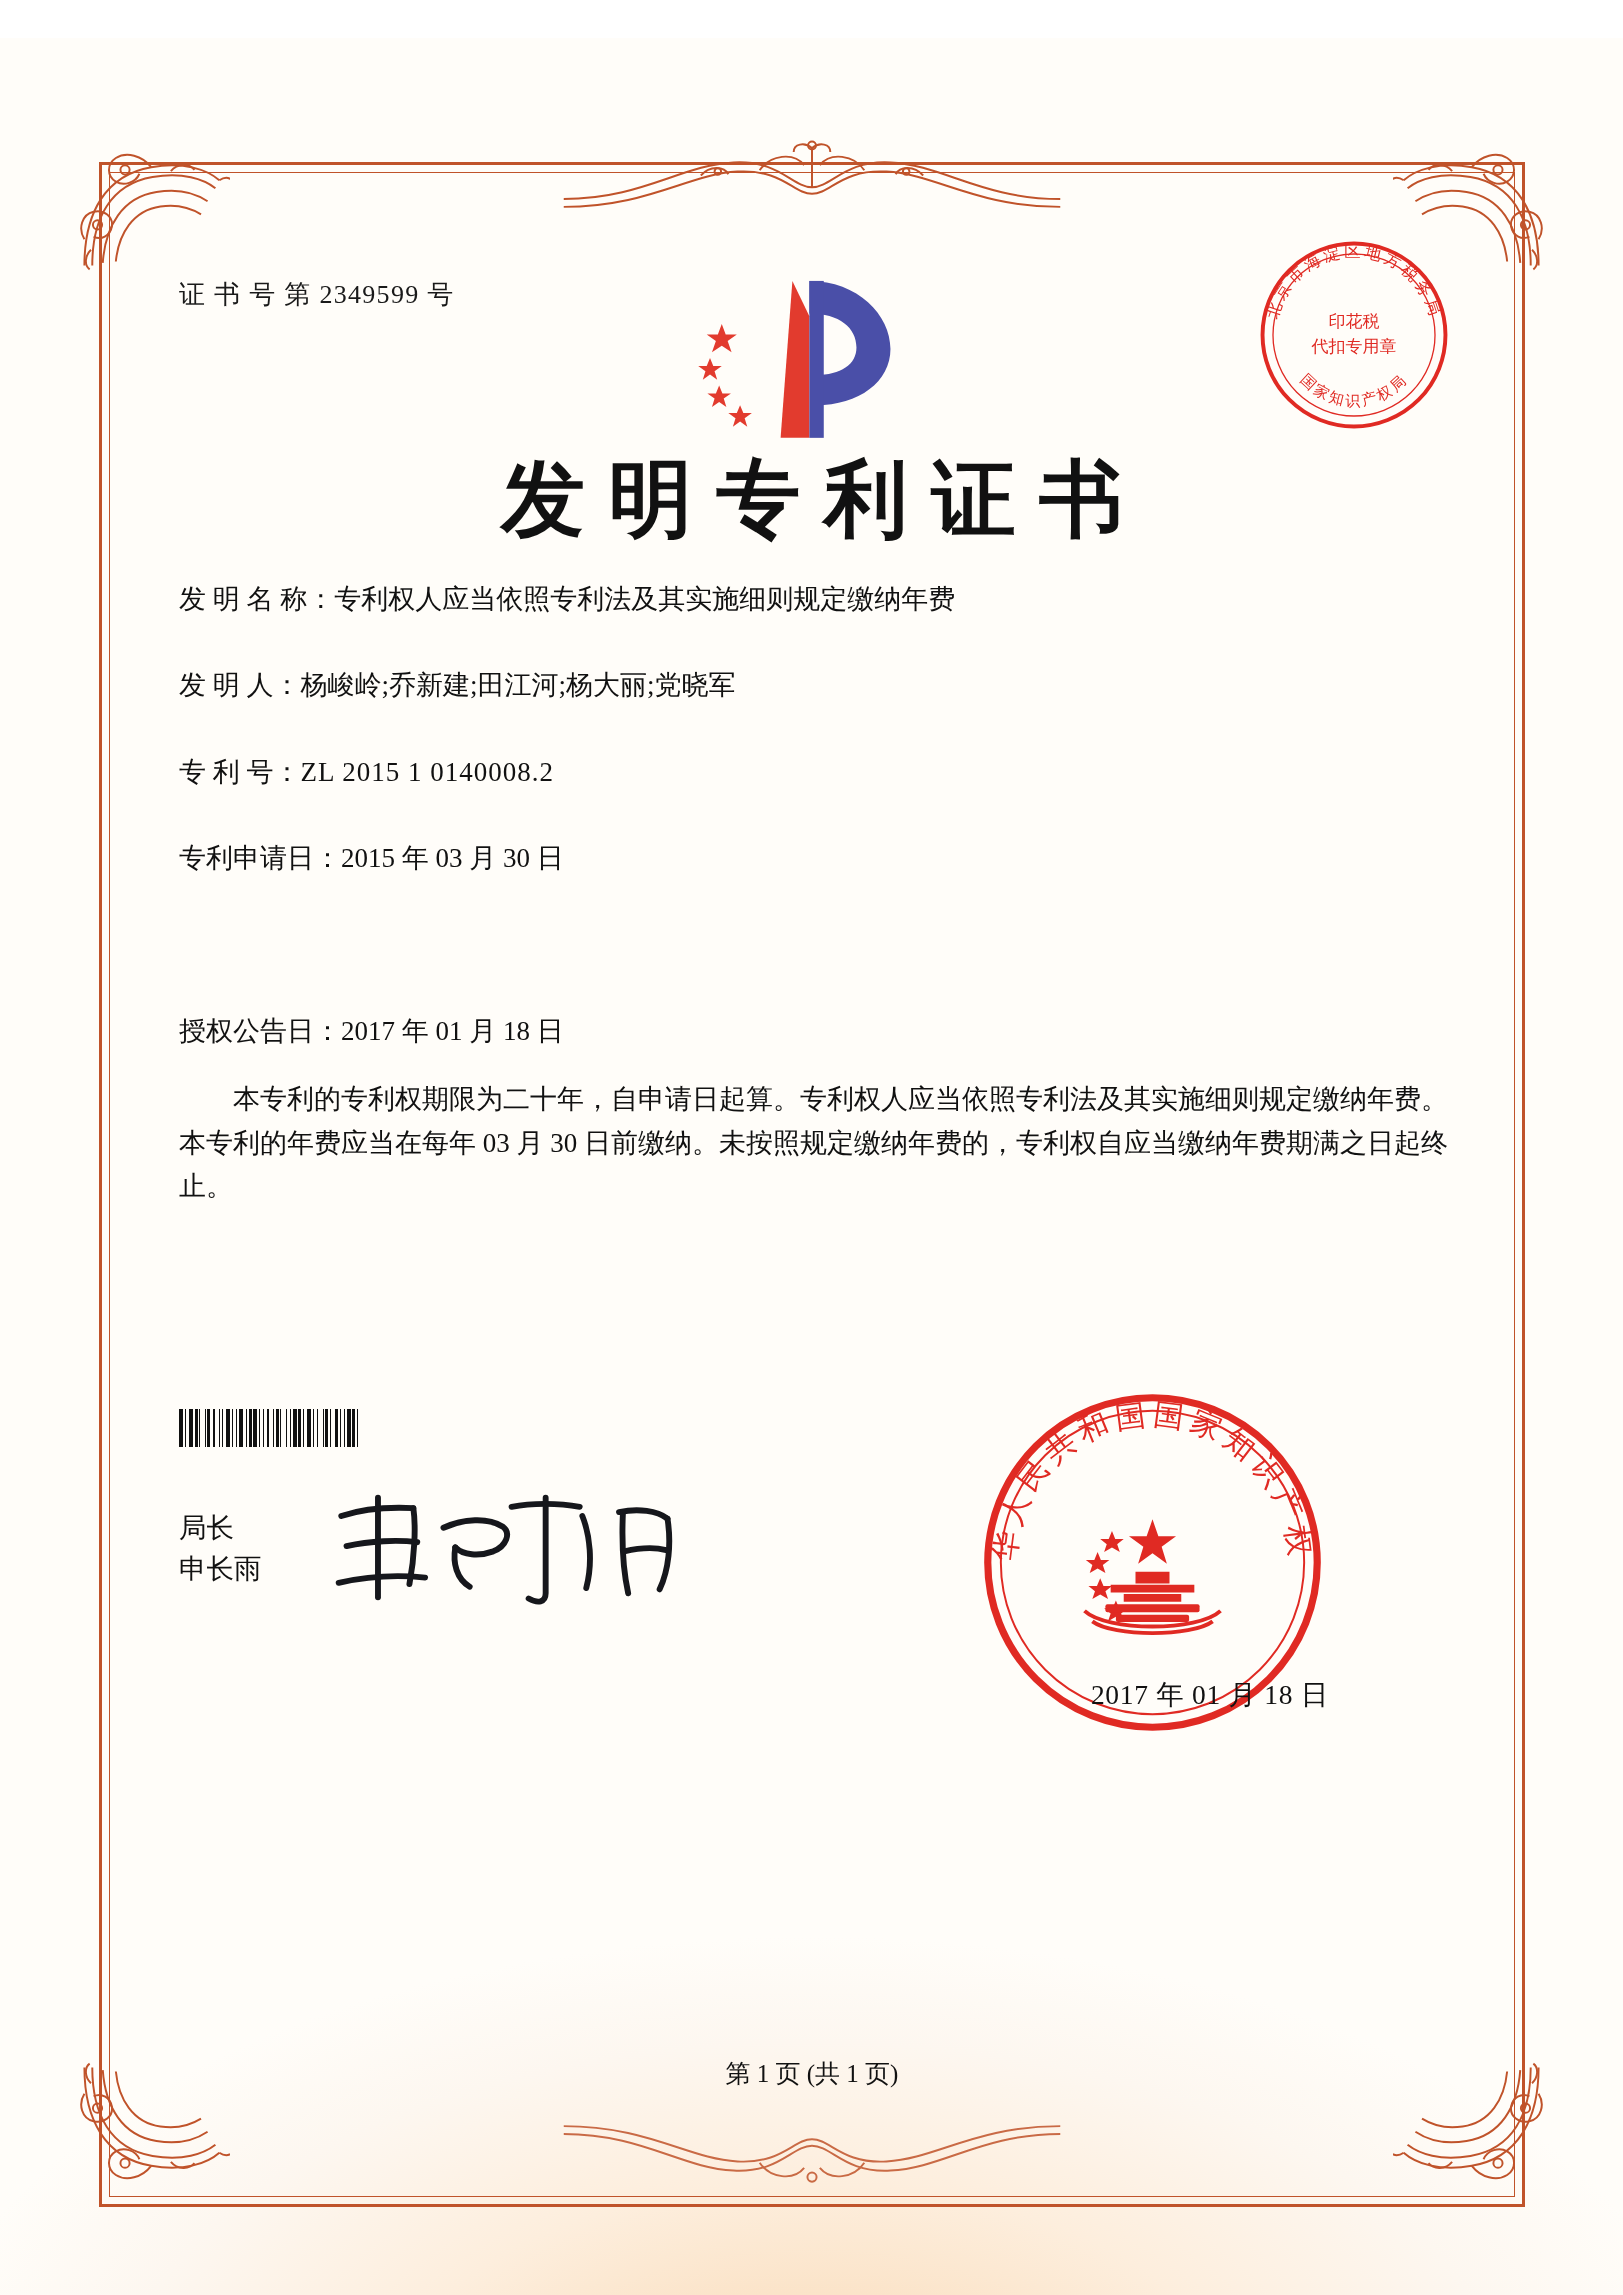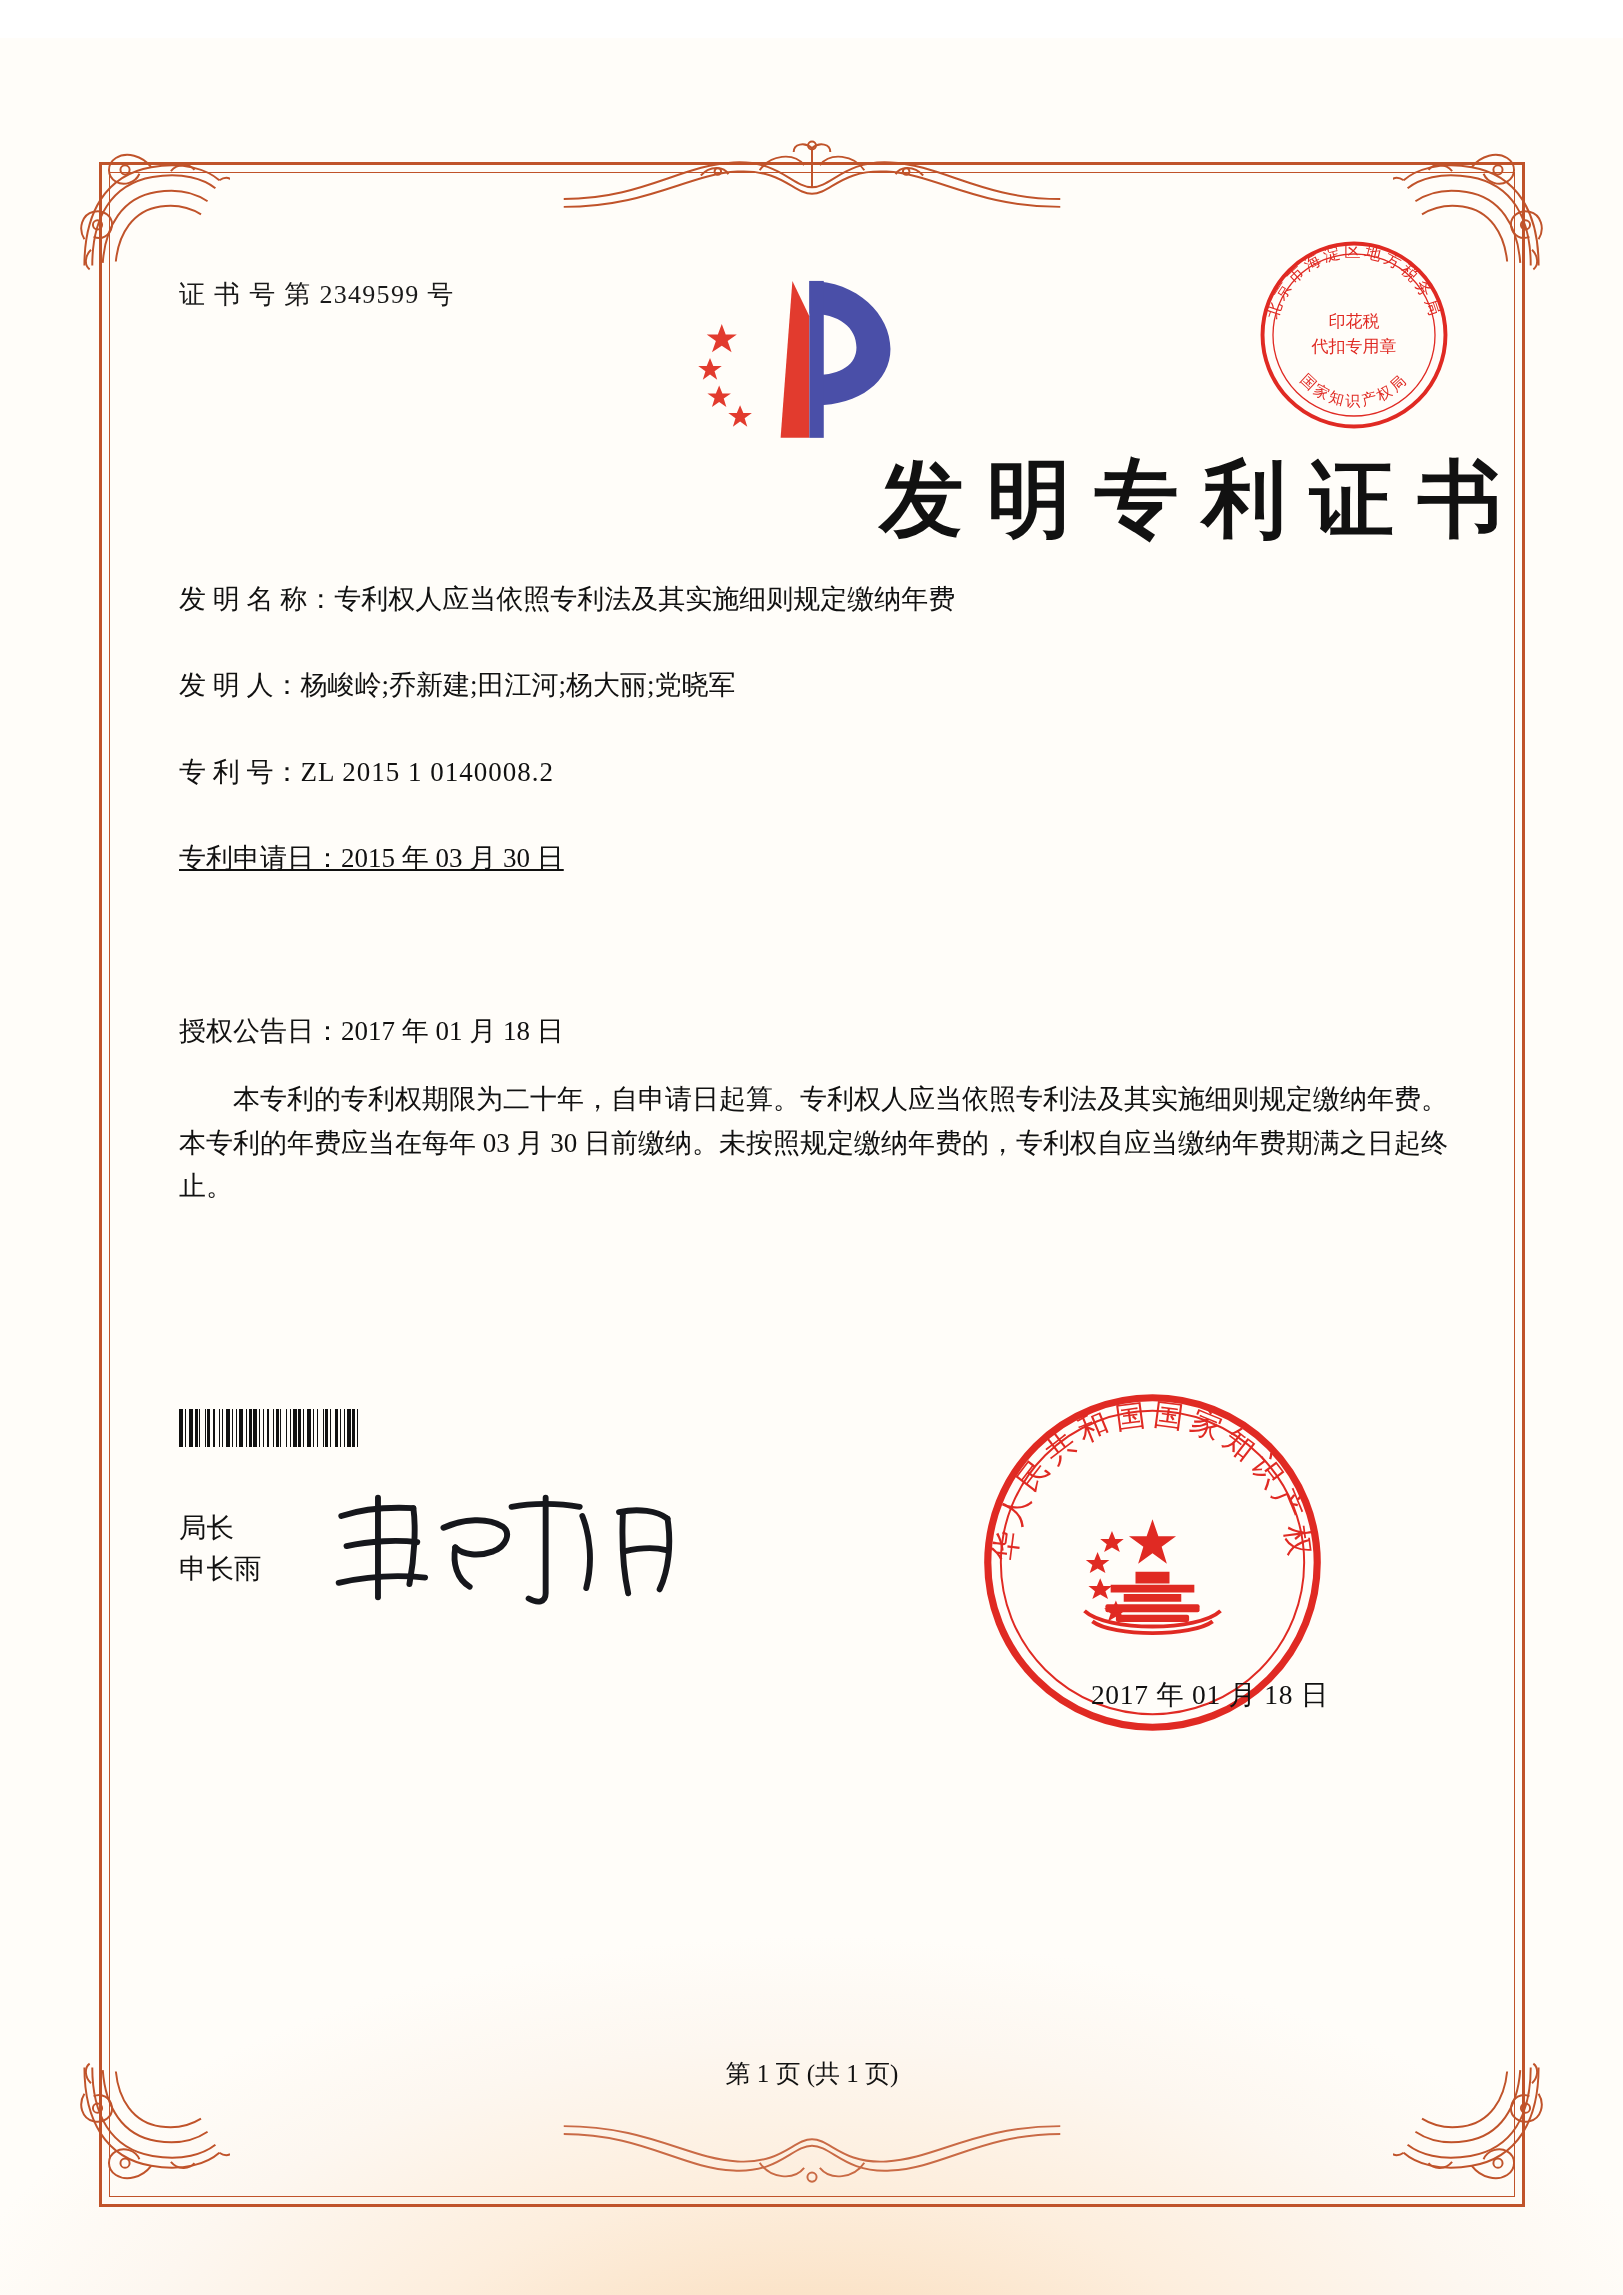--- a/index.html
+++ b/index.html
@@ -116,21 +116,21 @@
     height: 196px;
   }
   #tax-seal svg { width: 100%; height: 100%; display: block; }
 
   
   #doc-title {
     position: absolute;
     left: 0;
     right: 0;
     top: 281px;
-    text-align: right;
+    text-align: center;
     font-size: 84px;
     letter-spacing: 23.6px;
     text-indent: 23.6px;
     font-weight: bold;
     color: #111;
     font-family: Liberation Sans, sans-serif;
   }
 
   
   .field-row {
@@ -144,21 +144,21 @@
   .field-label {
     display: inline;
     letter-spacing: 0px;
   }
   .field-value {
     display: inline;
   }
   #row-title   { top: 419px; }
   #row-inventor{ top: 505px; }
   #row-patentno{ top: 592px; }
-  #row-appdate { top: 678px; text-decoration: underline; }
+  #row-appdate { top: 678px; }
   #row-owner   { top: 765px; }
   #row-grantdate{ top: 851px; }
 
   .mono-val {
     font-family: "Liberation Serif", "DejaVu Serif", serif;
     letter-spacing: 1px;
   }
 
   
   #body-paragraphs {

